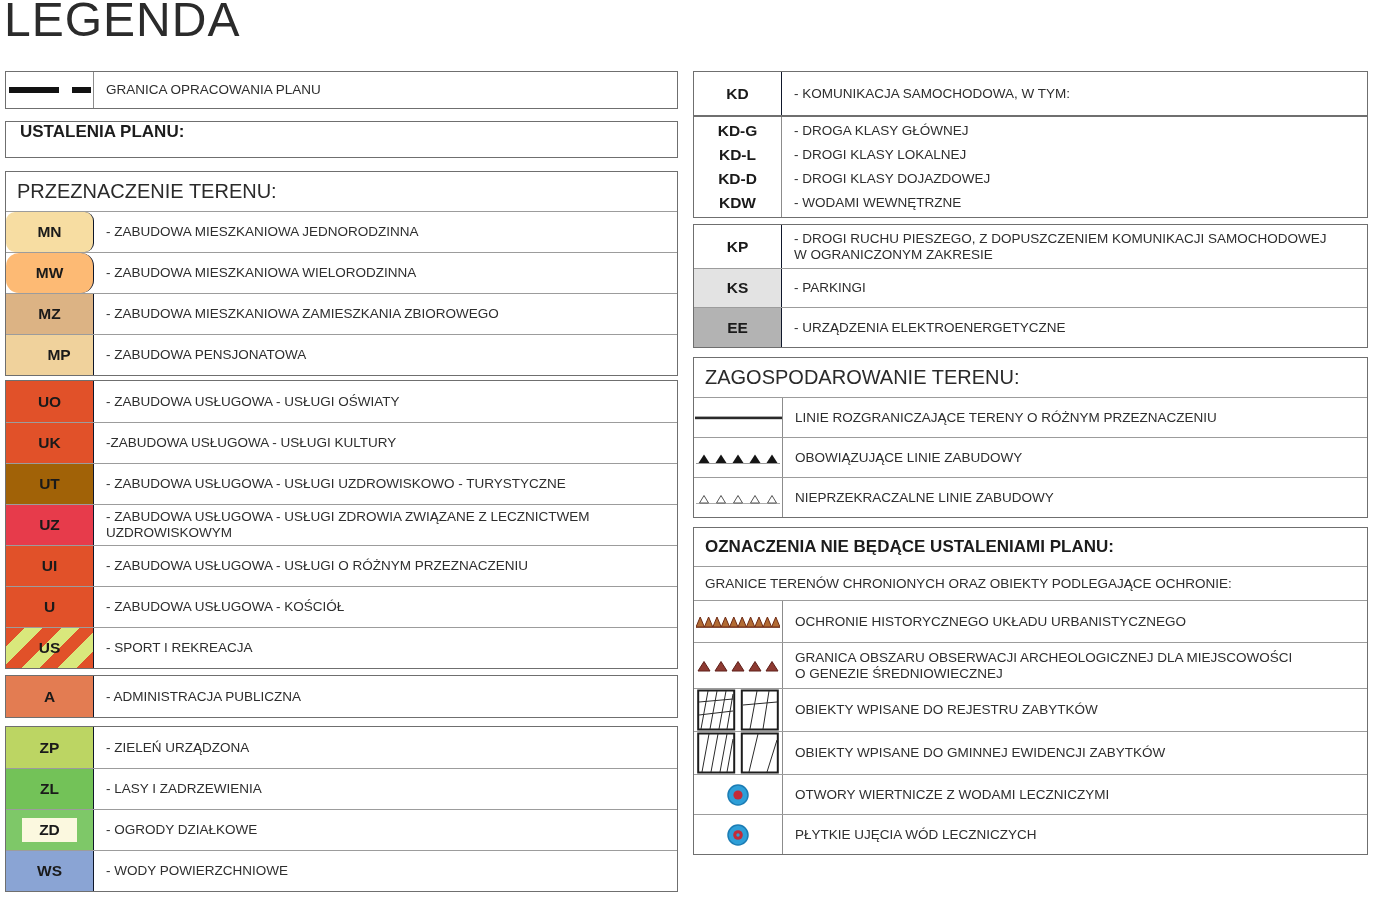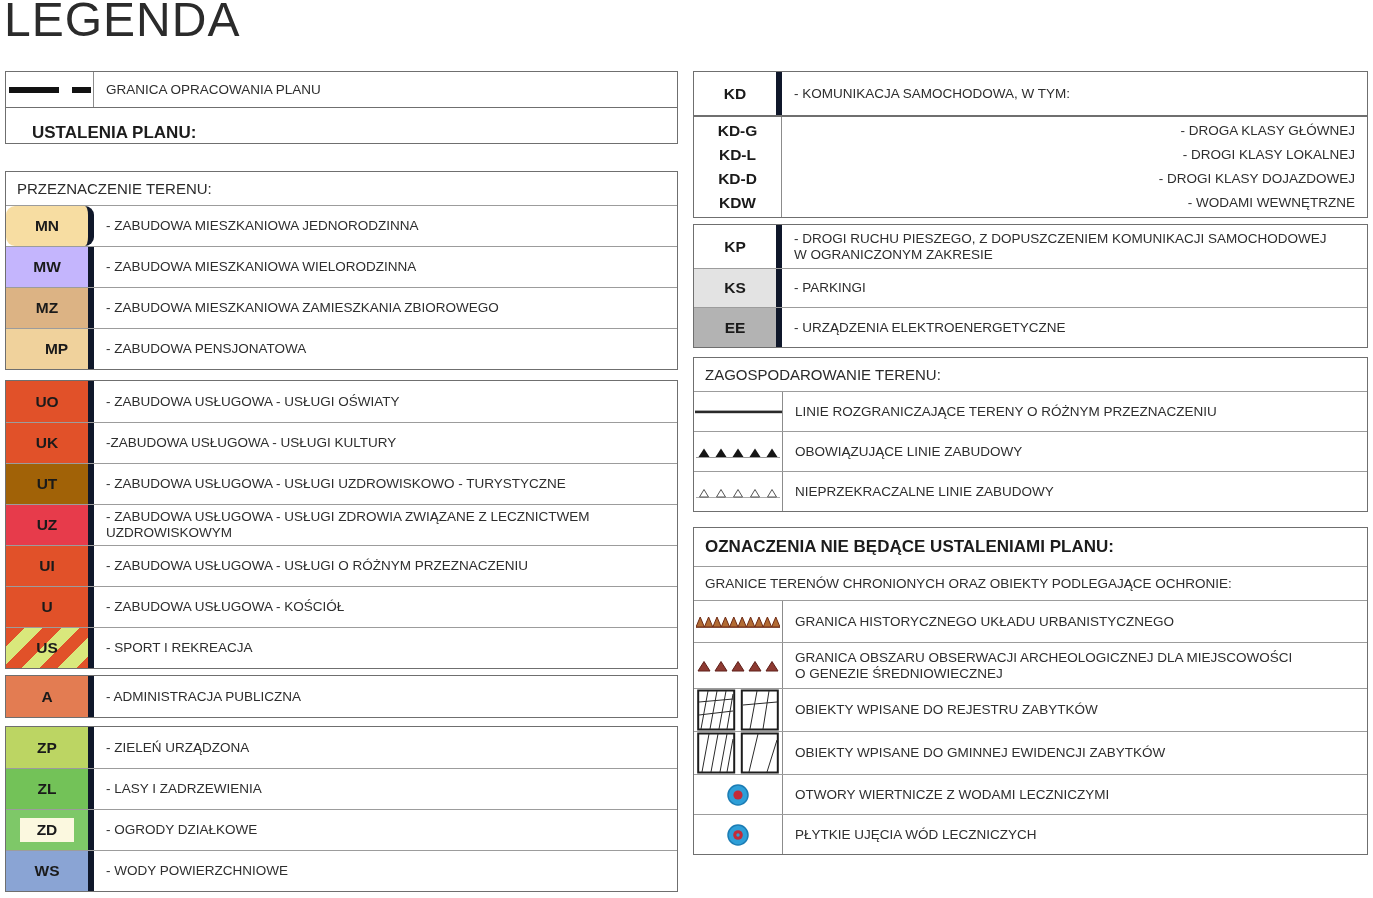--- a/index.html
+++ b/index.html
@@ -10,62 +10,62 @@
   }
   .title{
     position:absolute;left:4px;top:-4px;margin:0;
     font-size:48px;font-weight:500;letter-spacing:1px;color:#2b2b2b;line-height:1.0;
   }
   .box{position:absolute;background:#fff;border:1px solid #6f6f6f;box-sizing:border-box;}
   .lcol{left:5px;width:673px;}
   .rcol{left:693px;width:675px;}
 
   #box-granica{top:71px;text-align:right;}
-  #box-ustalenia{top:107px;height:37px;display:flex;align-items:flex-end;padding-left:26px;}
+  #box-ustalenia{top:121px;height:37px;display:flex;align-items:flex-start;padding-left:14px;}
   #box-przezn{top:171px;}
   #box-uslugi{top:380px;}
   #box-admin{top:675px;}
   #box-zielen{top:726px;}
 
   #box-kd{top:71px;}
   #box-kdsub{top:116px;height:102px;}
   #box-kom{top:224px;}
   #box-zagosp{top:357px;}
   #box-oznacz{top:527px;}
 
   .bold-header{font-weight:bold;font-size:17px;color:#1c1c1c;}
-  .section-header{padding:8px 11px;font-size:15px;color:#2a2a2a;}
+  .section-header{padding:8px 11px;font-size:20px;color:#2a2a2a;}
   .oznacz-header{padding:9px 11px;font-weight:bold;font-size:17px;color:#1c1c1c;}
   .subheader{border-top:1px solid #9c9c9c;padding:9px 11px;font-size:13.5px;color:#2e2e2e;}
 
   .row{display:flex;align-items:stretch;border-top:1px solid #9c9c9c;min-height:41px;box-sizing:border-box;}
   .box > .row:first-child{border-top:none;}
   .h36{min-height:36px;} .h39{min-height:39px;} .h40{min-height:40px;}
   .h42{min-height:42px;} .h43{min-height:43px;} .h46{min-height:46px;}
 
   .swatch{
-    flex:0 0 88px;border-right:6px solid #0f172a;display:flex;align-items:center;justify-content:center;
+    flex:0 0 88px;border-right:1px solid #0f172a;display:flex;align-items:center;justify-content:center;
     font-weight:bold;font-size:15.5px;color:#1a1a1a;box-sizing:border-box;
   }
   .sym{
     flex:0 0 89px;border-right:1px solid #8c8c8c;display:flex;align-items:center;justify-content:center;
     box-sizing:border-box;
   }
   .label{
     flex:1;display:flex;align-items:center;padding:4px 12px;font-size:13.5px;line-height:16px;
     white-space:pre-line;color:#2e2e2e;box-sizing:border-box;
   }
   .us-stripes{background:repeating-linear-gradient(135deg,#e15129 0 13px,#d9e87c 13px 26px);}
   .zd-inner{display:inline-block;padding:3px 17px;}
 
   .kdsub{display:flex;height:100%;}
   .kdsub-codes{flex:0 0 88px;border-right:1px solid #8c8c8c;box-sizing:border-box;
     display:flex;flex-direction:column;justify-content:center;align-items:center;}
   .kdsub-codes .kcode{font-weight:bold;font-size:15.5px;line-height:24px;color:#1a1a1a;}
-  .kdsub-labels{flex:1;display:flex;flex-direction:column;justify-content:center;padding:0 12px;text-align:right;}
+  .kdsub-labels{flex:1;display:flex;flex-direction:column;justify-content:center;padding:0 12px;}
   .kdsub-labels .klabel{font-size:13.5px;line-height:24px;color:#2e2e2e;}
 </style>
 </head>
 <body>
 
 <div class="page">
 
   <h1 class="title">LEGENDA</h1>
 
   <div class="box lcol" id="box-granica">
@@ -86,21 +86,21 @@
 
   <div class="box lcol" id="box-przezn">
     <div class="section-header">PRZEZNACZENIE TERENU:</div>
     <div class="row">
       <div class="swatch" style="background-color: rgb(247, 221, 162); border-radius: 9px;">
           <span>MN</span>
         </div>
       <div class="label">- ZABUDOWA MIESZKANIOWA JEDNORODZINNA</div>
     </div>
     <div class="row">
-      <div class="swatch" style="background-color: #c4b5fd;">
+      <div class="swatch" style="background-color: #fdba74; border-radius: 13px;">
           <span>MW</span>
         </div>
       <div class="label">- ZABUDOWA MIESZKANIOWA WIELORODZINNA</div>
     </div>
     <div class="row">
       <div class="swatch" style="background-color: rgb(220, 179, 132);">
           <span>MZ</span>
         </div>
       <div class="label">- ZABUDOWA MIESZKANIOWA ZAMIESZKANIA ZBIOROWEGO</div>
     </div>
@@ -293,21 +293,21 @@
           <polygon points="16.8,13 25.2,13 21,3" fill="#b26b33" stroke="#6e2a14" stroke-width="1"></polygon>
           <polygon points="25.2,13 33.6,13 29.4,3" fill="#b26b33" stroke="#6e2a14" stroke-width="1"></polygon>
           <polygon points="33.6,13 42,13 37.8,3" fill="#b26b33" stroke="#6e2a14" stroke-width="1"></polygon>
           <polygon points="42,13 50.4,13 46.2,3" fill="#b26b33" stroke="#6e2a14" stroke-width="1"></polygon>
           <polygon points="50.4,13 58.8,13 54.6,3" fill="#b26b33" stroke="#6e2a14" stroke-width="1"></polygon>
           <polygon points="58.8,13 67.2,13 63,3" fill="#b26b33" stroke="#6e2a14" stroke-width="1"></polygon>
           <polygon points="67.2,13 75.6,13 71.4,3" fill="#b26b33" stroke="#6e2a14" stroke-width="1"></polygon>
           <polygon points="75.6,13 84,13 79.8,3" fill="#b26b33" stroke="#6e2a14" stroke-width="1"></polygon>
         </svg>
       </div>
-      <div class="label">GRANICA HISTORYCZNEGO UKŁADU URBANISTYCZNEGO</div>
+      <div class="label">OCHRONIE HISTORYCZNEGO UKŁADU URBANISTYCZNEGO</div>
     </div>
 
     <div class="row h46">
       <div class="sym">
         <svg width="84" height="15" viewBox="0 0 84 15">
           <polygon points="2,13 14,13 8,3.5" fill="#8d3a32" stroke="#5e1f18" stroke-width="1"></polygon>
           <polygon points="19,13 31,13 25,3.5" fill="#8d3a32" stroke="#5e1f18" stroke-width="1"></polygon>
           <polygon points="36,13 48,13 42,3.5" fill="#8d3a32" stroke="#5e1f18" stroke-width="1"></polygon>
           <polygon points="53,13 65,13 59,3.5" fill="#8d3a32" stroke="#5e1f18" stroke-width="1"></polygon>
           <polygon points="70,13 82,13 76,3.5" fill="#8d3a32" stroke="#5e1f18" stroke-width="1"></polygon>

